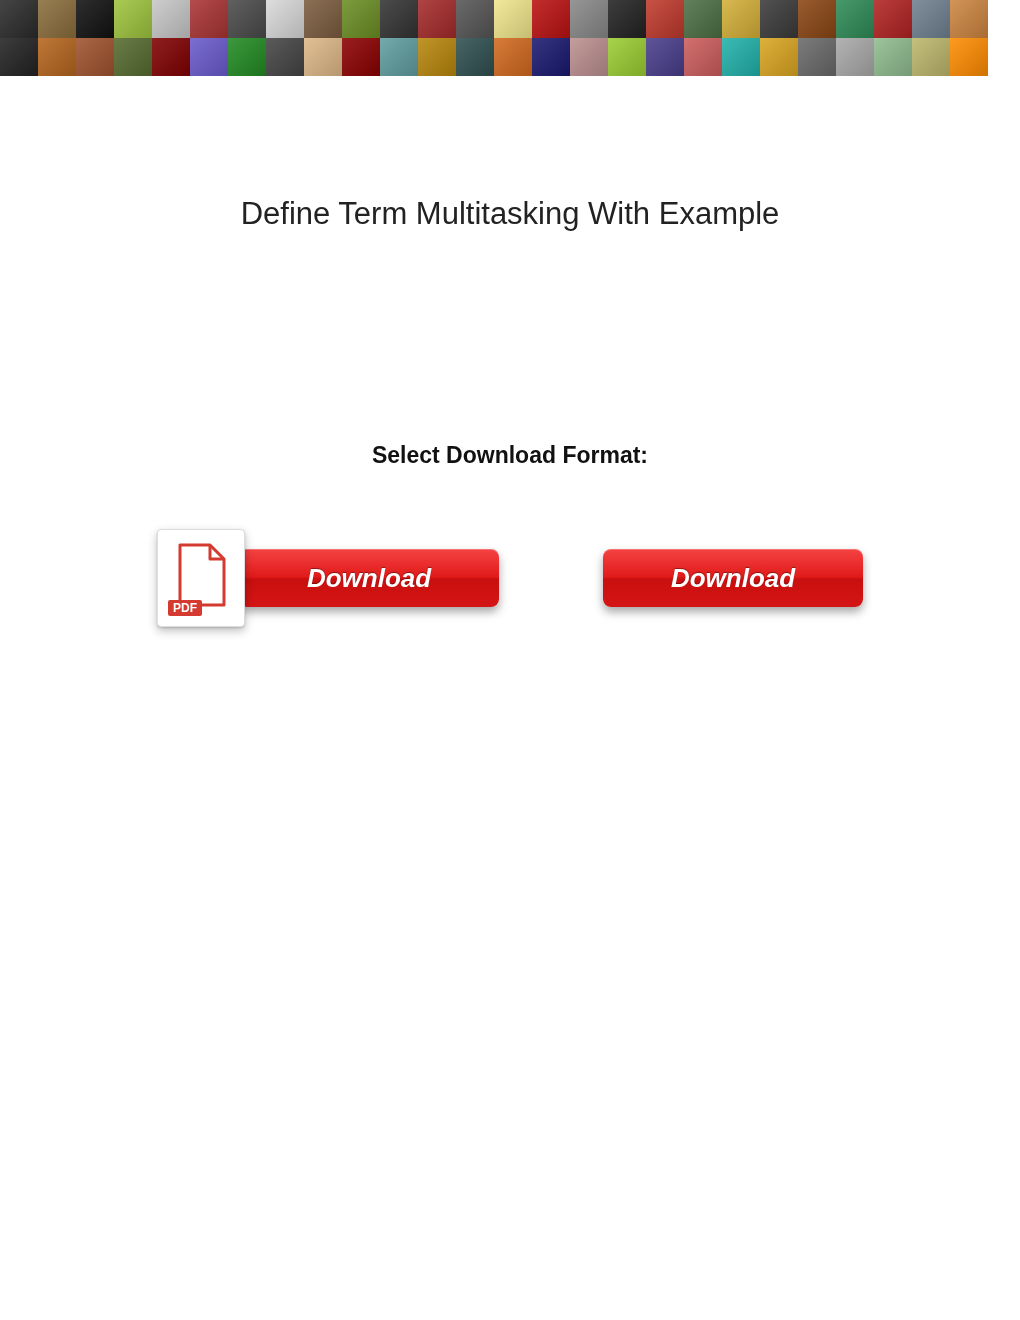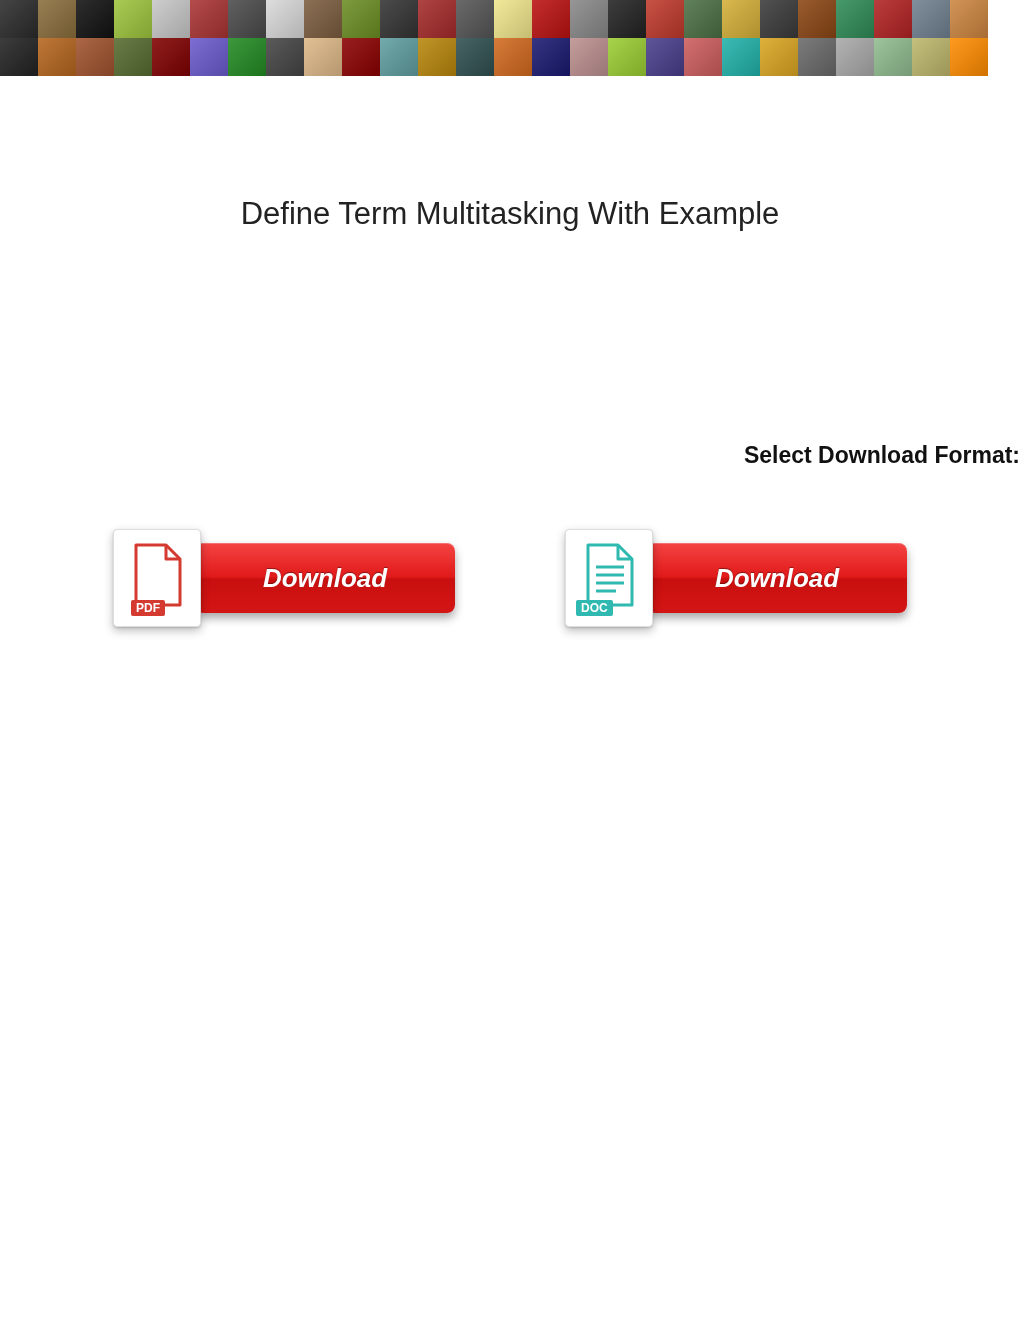--- a/index.html
+++ b/index.html
@@ -27,21 +27,21 @@
       text-align: center;
       margin-top: 120px;
     }
     .title {
       font-size: 31px;
       color: #222;
       font-weight: 400;
     }
     .format-area {
       width: 100%;
-      text-align: right;
+      text-align: center;
       margin-top: 210px;
     }
     .format-label {
       font-size: 23px;
       font-weight: 700;
       color: #111;
     }
     .buttons-row {
       display: flex;
       justify-content: center;
@@ -60,21 +60,21 @@
       border: 1px solid #ddd;
       border-radius: 4px;
       box-shadow: 0 4px 10px rgba(0,0,0,0.25), 0 1px 2px rgba(0,0,0,0.15);
       display: flex;
       align-items: center;
       justify-content: center;
       position: relative;
       z-index: 2;
     }
     .dl-button {
-      height: 70px;
+      height: 58px;
       width: 260px;
       margin-left: -6px;
       background: linear-gradient(to bottom, #f54343 0%, #e11a1a 48%, #c90f0f 52%, #d41515 100%);
       border-radius: 8px;
       box-shadow: 0 5px 10px rgba(0,0,0,0.35), inset 0 1px 0 rgba(255,255,255,0.25);
       display: flex;
       align-items: center;
       justify-content: center;
       color: #fff;
       font-size: 26px;
@@ -87,21 +87,21 @@
     }
     .pdf-label, .doc-label {
       position: absolute;
       bottom: 10px;
       font-size: 12px;
       font-weight: 700;
       color: #fff;
       padding: 1px 5px;
       border-radius: 2px;
     }
-    .pdf-label { background: #d43a2f; left: 17px; margin-top: 20px; }
+    .pdf-label { background: #d43a2f; left: 10px; margin-top: 20px; }
     .doc-label { background: #2fb9b0; left: 10px; }
   </style>
 </head>
 <body>
 
 <div class="banner" id="banner">
     <div class="banner-tile" style="background: linear-gradient(135deg, rgba(255, 255, 255, 0.12) 0%, rgba(0, 0, 0, 0.18) 100%) rgb(43, 43, 43);"></div>
     <div class="banner-tile" style="background: linear-gradient(135deg, rgba(255, 255, 255, 0.12) 0%, rgba(0, 0, 0, 0.18) 100%) rgb(138, 109, 59);"></div>
     <div class="banner-tile" style="background: linear-gradient(135deg, rgba(255, 255, 255, 0.12) 0%, rgba(0, 0, 0, 0.18) 100%) rgb(17, 17, 17);"></div>
     <div class="banner-tile" style="background: linear-gradient(135deg, rgba(255, 255, 255, 0.12) 0%, rgba(0, 0, 0, 0.18) 100%) rgb(158, 197, 61);"></div>
@@ -174,31 +174,18 @@
         </svg>
       </span>
       <span class="pdf-label">PDF</span>
     </div>
     <div class="dl-button">
       <span>Download</span>
     </div>
   </div>
 
   <div class="dl-group">
-    <div class="icon-card">
-      <span>
-        <svg width="54" height="66" viewBox="0 0 54 66">
-          <path d="M6 2 H36 L50 16 V62 H6 Z" fill="none" stroke="#2fb9b0" stroke-width="3" stroke-linejoin="round"></path>
-          <path d="M36 2 V16 H50" fill="none" stroke="#2fb9b0" stroke-width="3" stroke-linejoin="round"></path>
-          <line x1="14" y1="24" x2="42" y2="24" stroke="#2fb9b0" stroke-width="3"></line>
-          <line x1="14" y1="32" x2="42" y2="32" stroke="#2fb9b0" stroke-width="3"></line>
-          <line x1="14" y1="40" x2="42" y2="40" stroke="#2fb9b0" stroke-width="3"></line>
-          <line x1="14" y1="48" x2="34" y2="48" stroke="#2fb9b0" stroke-width="3"></line>
-        </svg>
-      </span>
-      <span class="doc-label">DOC</span>
-    </div>
     <div class="dl-button">
       <span>Download</span>
     </div>
   </div>
 
 </div>
 
 </body></html>

